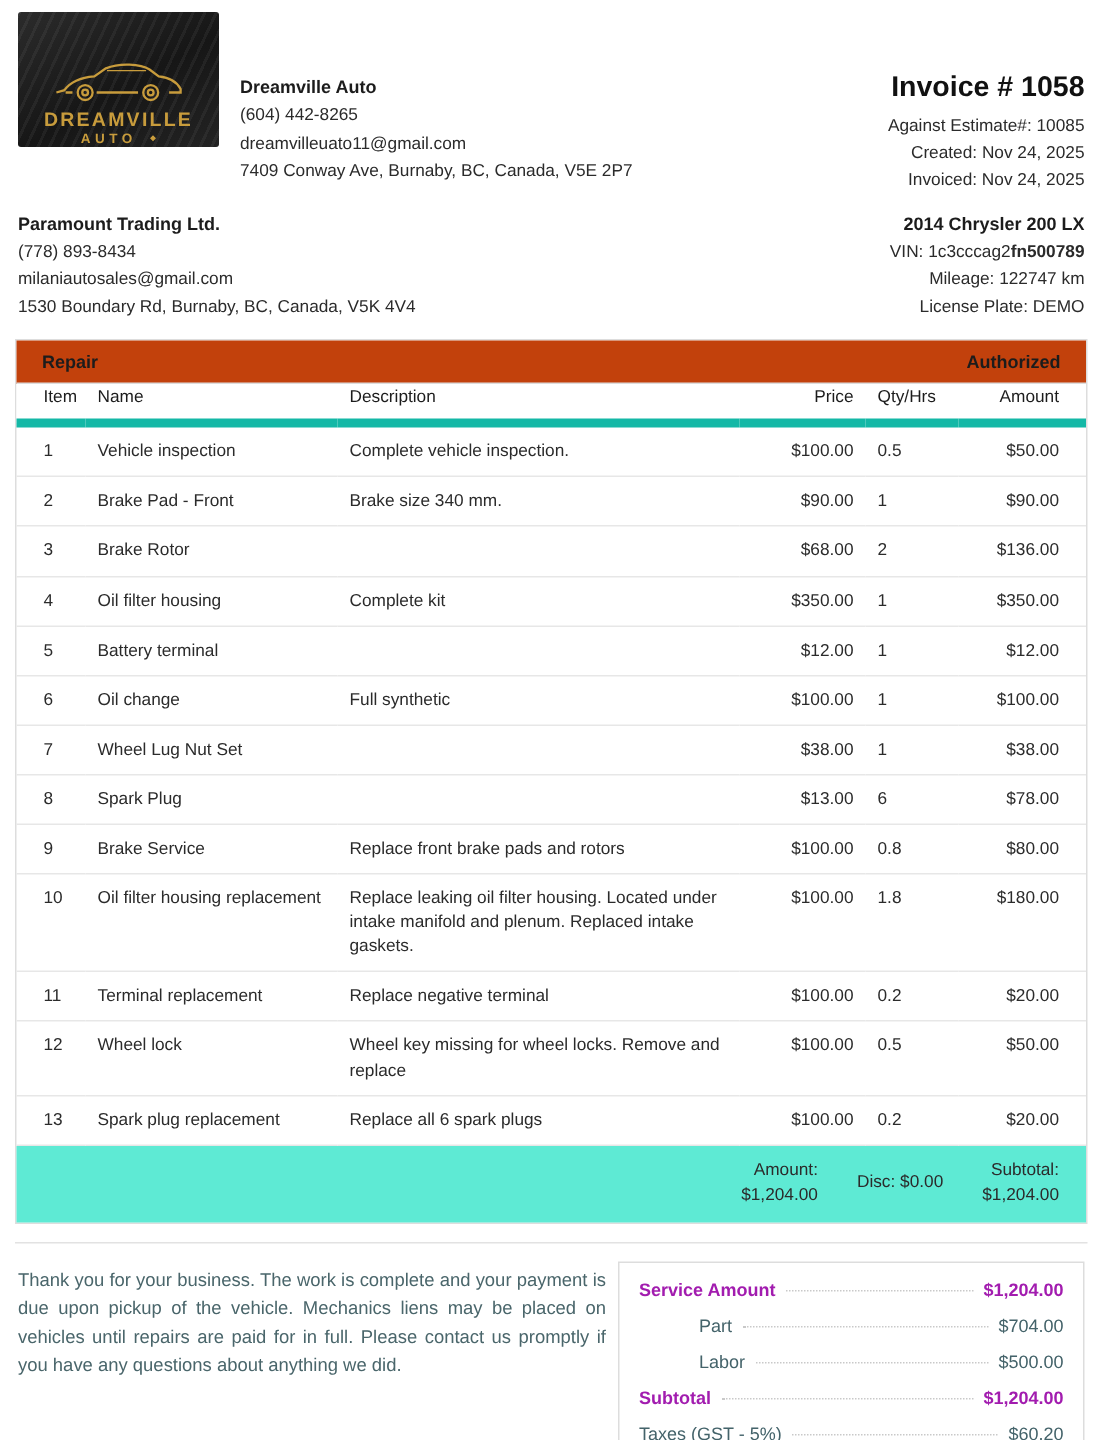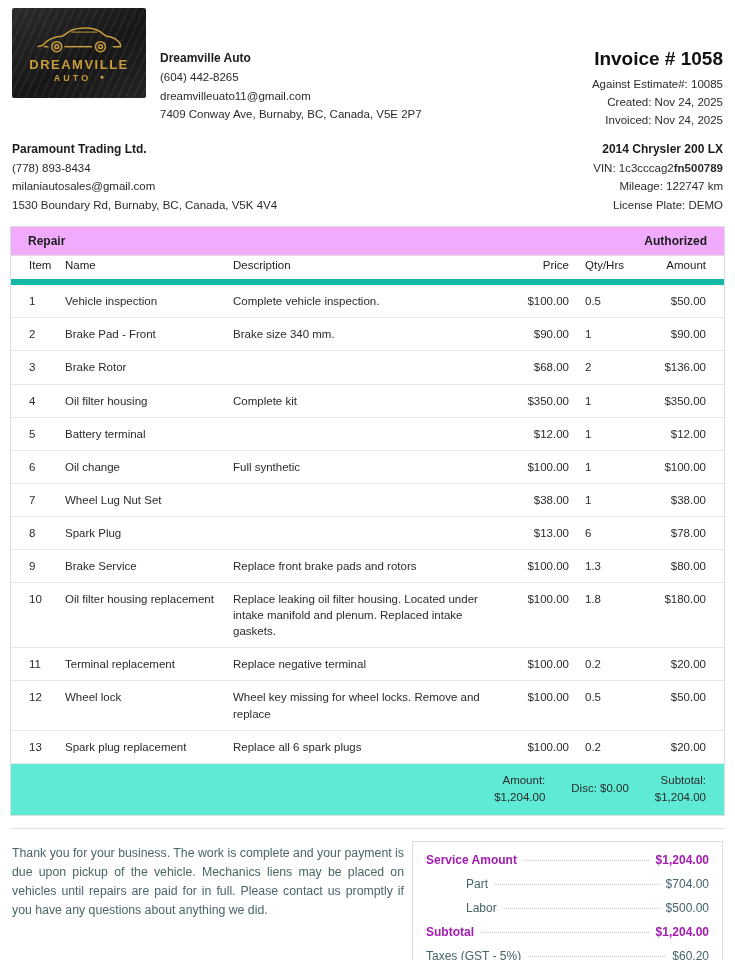--- a/index.html
+++ b/index.html
@@ -11,21 +11,21 @@
   }
   .page { padding:8px 10px 0 10px; }
 
   
   .top-header { display:flex; align-items:flex-start; padding:0 2px; }
   .logo-box {
     width:134px; height:90px; flex:0 0 134px;
     background:
       repeating-linear-gradient(115deg, rgba(255,255,255,0.05) 0 2px, rgba(0,0,0,0) 2px 7px),
       linear-gradient(150deg,#2b2b2b 0%,#161616 55%,#232323 100%);
-    display:flex; flex-direction:column; align-items:center; justify-content:center;
+    display:flex; flex-direction:column; align-items:center; justify-content:flex-end;
     border-radius:2px;
   }
   .logo-car { width:92px; height:34px; margin-bottom:2px; }
   .logo-name { color:#c89c3c; font-weight:bold; font-size:13px; letter-spacing:1.5px; line-height:1.1; }
   .logo-sub { color:#c89c3c; font-weight:bold; font-size:9px; letter-spacing:3px; line-height:1.2; display:flex; align-items:center; gap:2px; }
   .shop-block { margin-left:14px; line-height:1.6; padding-top:1px; }
   .shop-name { font-weight:bold; font-size:12px; color:#1c1c1c;margin-top:40px; }
   .shop-line { color:#2b2b2b; }
   .invoice-block { margin-left:auto; text-align:right; line-height:1.55; }
   .invoice-title { font-weight:bold; font-size:19px; color:#111; margin-bottom:3px;margin-top:36px; }
@@ -35,21 +35,21 @@
   .party-row { display:flex; align-items:flex-start; padding:6px 2px 0 2px; margin-top:4px; }
   .customer-block { line-height:1.6; }
   .party-name { font-weight:bold; font-size:12px; color:#1c1c1c; }
   .party-line { color:#2b2b2b; }
   .vehicle-block { margin-left:auto; text-align:right; line-height:1.6; }
   .vin-bold { font-weight:bold; }
 
   
   .table-wrap { border:1px solid #ddd; margin-top:12px; }
   .section-bar {
-    background:#f0abfc; display:flex; justify-content:space-between;
+    background:#c2410c; display:flex; justify-content:space-between;
     padding:7px 17px; font-weight:bold; font-size:12px; color:#1c1c1c;
     border-bottom:1px solid #ddd;
   }
   table.items { width:100%; border-collapse:collapse; table-layout:fixed; }
   table.items th {
     text-align:left; font-weight:normal; font-size:11.5px; color:#1c1c1c;
     padding:3px 8px 8px 8px; border-bottom:6px solid #14b8a6; background:#fff;
   }
   table.items td {
     padding:8px 8px; vertical-align:top; color:#2b2b2b;
@@ -219,21 +219,21 @@
             <td class="col-desc"></td>
             <td class="col-price">$13.00</td>
             <td class="col-qty">6</td>
             <td class="col-amount">$78.00</td>
           </tr>
           <tr>
             <td class="col-item">9</td>
             <td class="col-name">Brake Service</td>
             <td class="col-desc">Replace front brake pads and rotors</td>
             <td class="col-price">$100.00</td>
-            <td class="col-qty">1.3</td>
+            <td class="col-qty">0.8</td>
             <td class="col-amount">$80.00</td>
           </tr>
           <tr>
             <td class="col-item">10</td>
             <td class="col-name">Oil filter housing replacement</td>
             <td class="col-desc">Replace leaking oil filter housing. Located under intake manifold and plenum. Replaced intake gaskets.</td>
             <td class="col-price">$100.00</td>
             <td class="col-qty">1.8</td>
             <td class="col-amount">$180.00</td>
           </tr>

